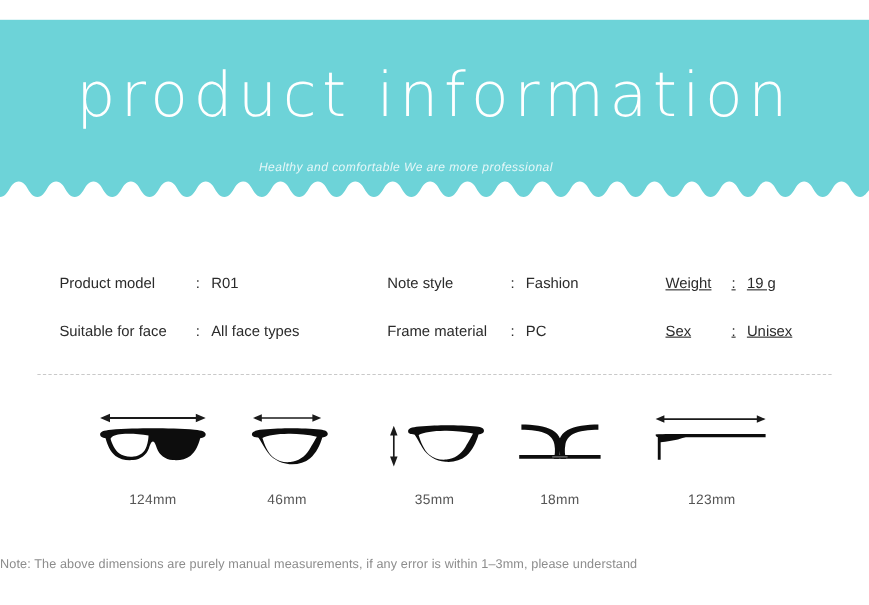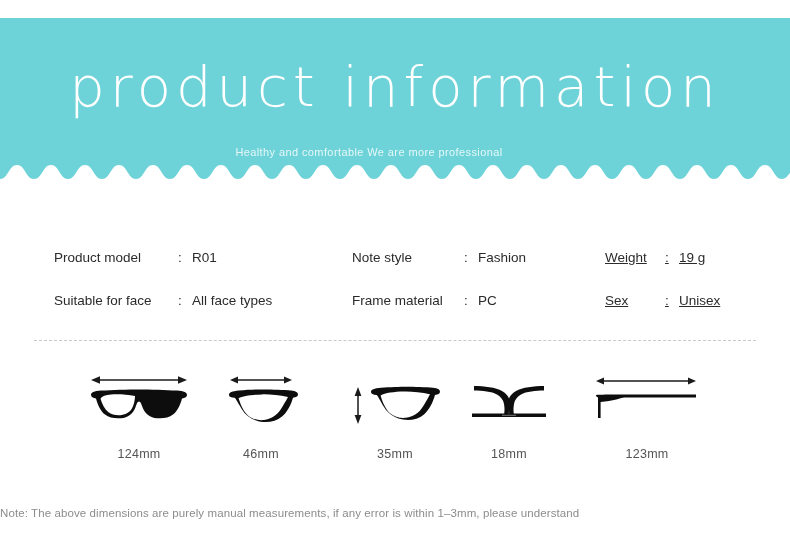--- a/index.html
+++ b/index.html
@@ -47,20 +47,21 @@
   .banner-subtitle {
     position: absolute;
     left: 0;
     top: 126px;
     width: 738px;
     text-align: center;
     color: rgba(255,255,255,0.82);
     font-size: 11px;
     letter-spacing: 0.4px;
     line-height: 16px;
+    font-style: italic;
   }
   .wave {
     position: absolute;
     left: 0;
     bottom: -1px;
     width: 790px;
     height: 30px;
     display: block;
   }
 

